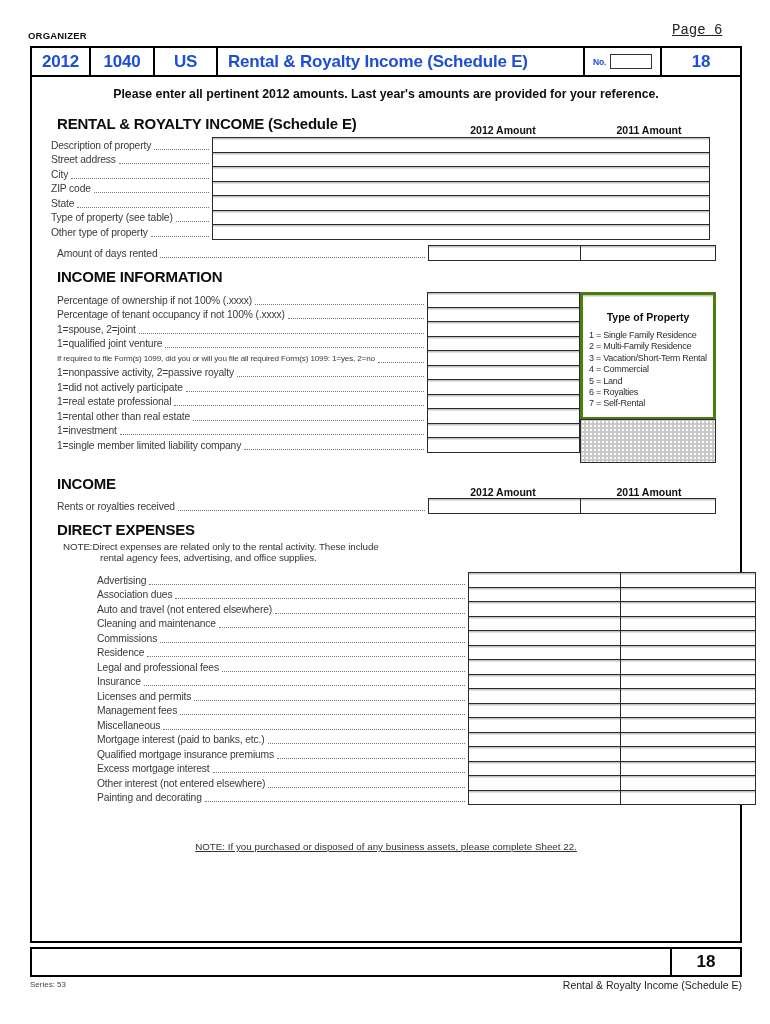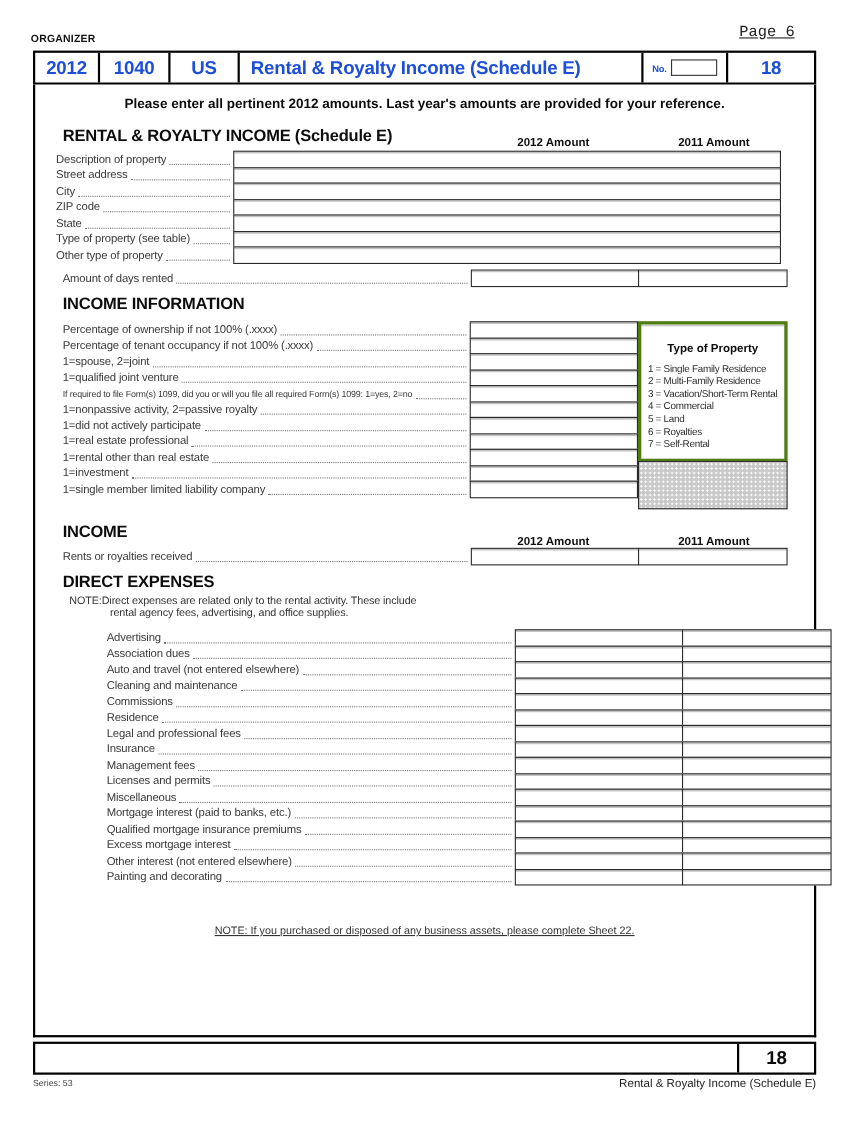--- a/index.html
+++ b/index.html
@@ -321,28 +321,28 @@
         </div>
 
         <div class="frow">
           <span class="lbl">Insurance</span>
           <span class="leader"></span>
           <span class="box boxa"></span>
           <span class="box boxb"></span>
         </div>
 
         <div class="frow">
+          <span class="lbl">Licenses and permits</span>
+          <span class="leader"></span>
+          <span class="box boxa"></span>
+          <span class="box boxb"></span>
+        </div>
+
+        <div class="frow">
           <span class="lbl">Management fees</span>
-          <span class="leader"></span>
-          <span class="box boxa"></span>
-          <span class="box boxb"></span>
-        </div>
-
-        <div class="frow">
-          <span class="lbl">Licenses and permits</span>
           <span class="leader"></span>
           <span class="box boxa"></span>
           <span class="box boxb"></span>
         </div>
 
         <div class="frow">
           <span class="lbl">Miscellaneous</span>
           <span class="leader"></span>
           <span class="box boxa"></span>
           <span class="box boxb"></span>

